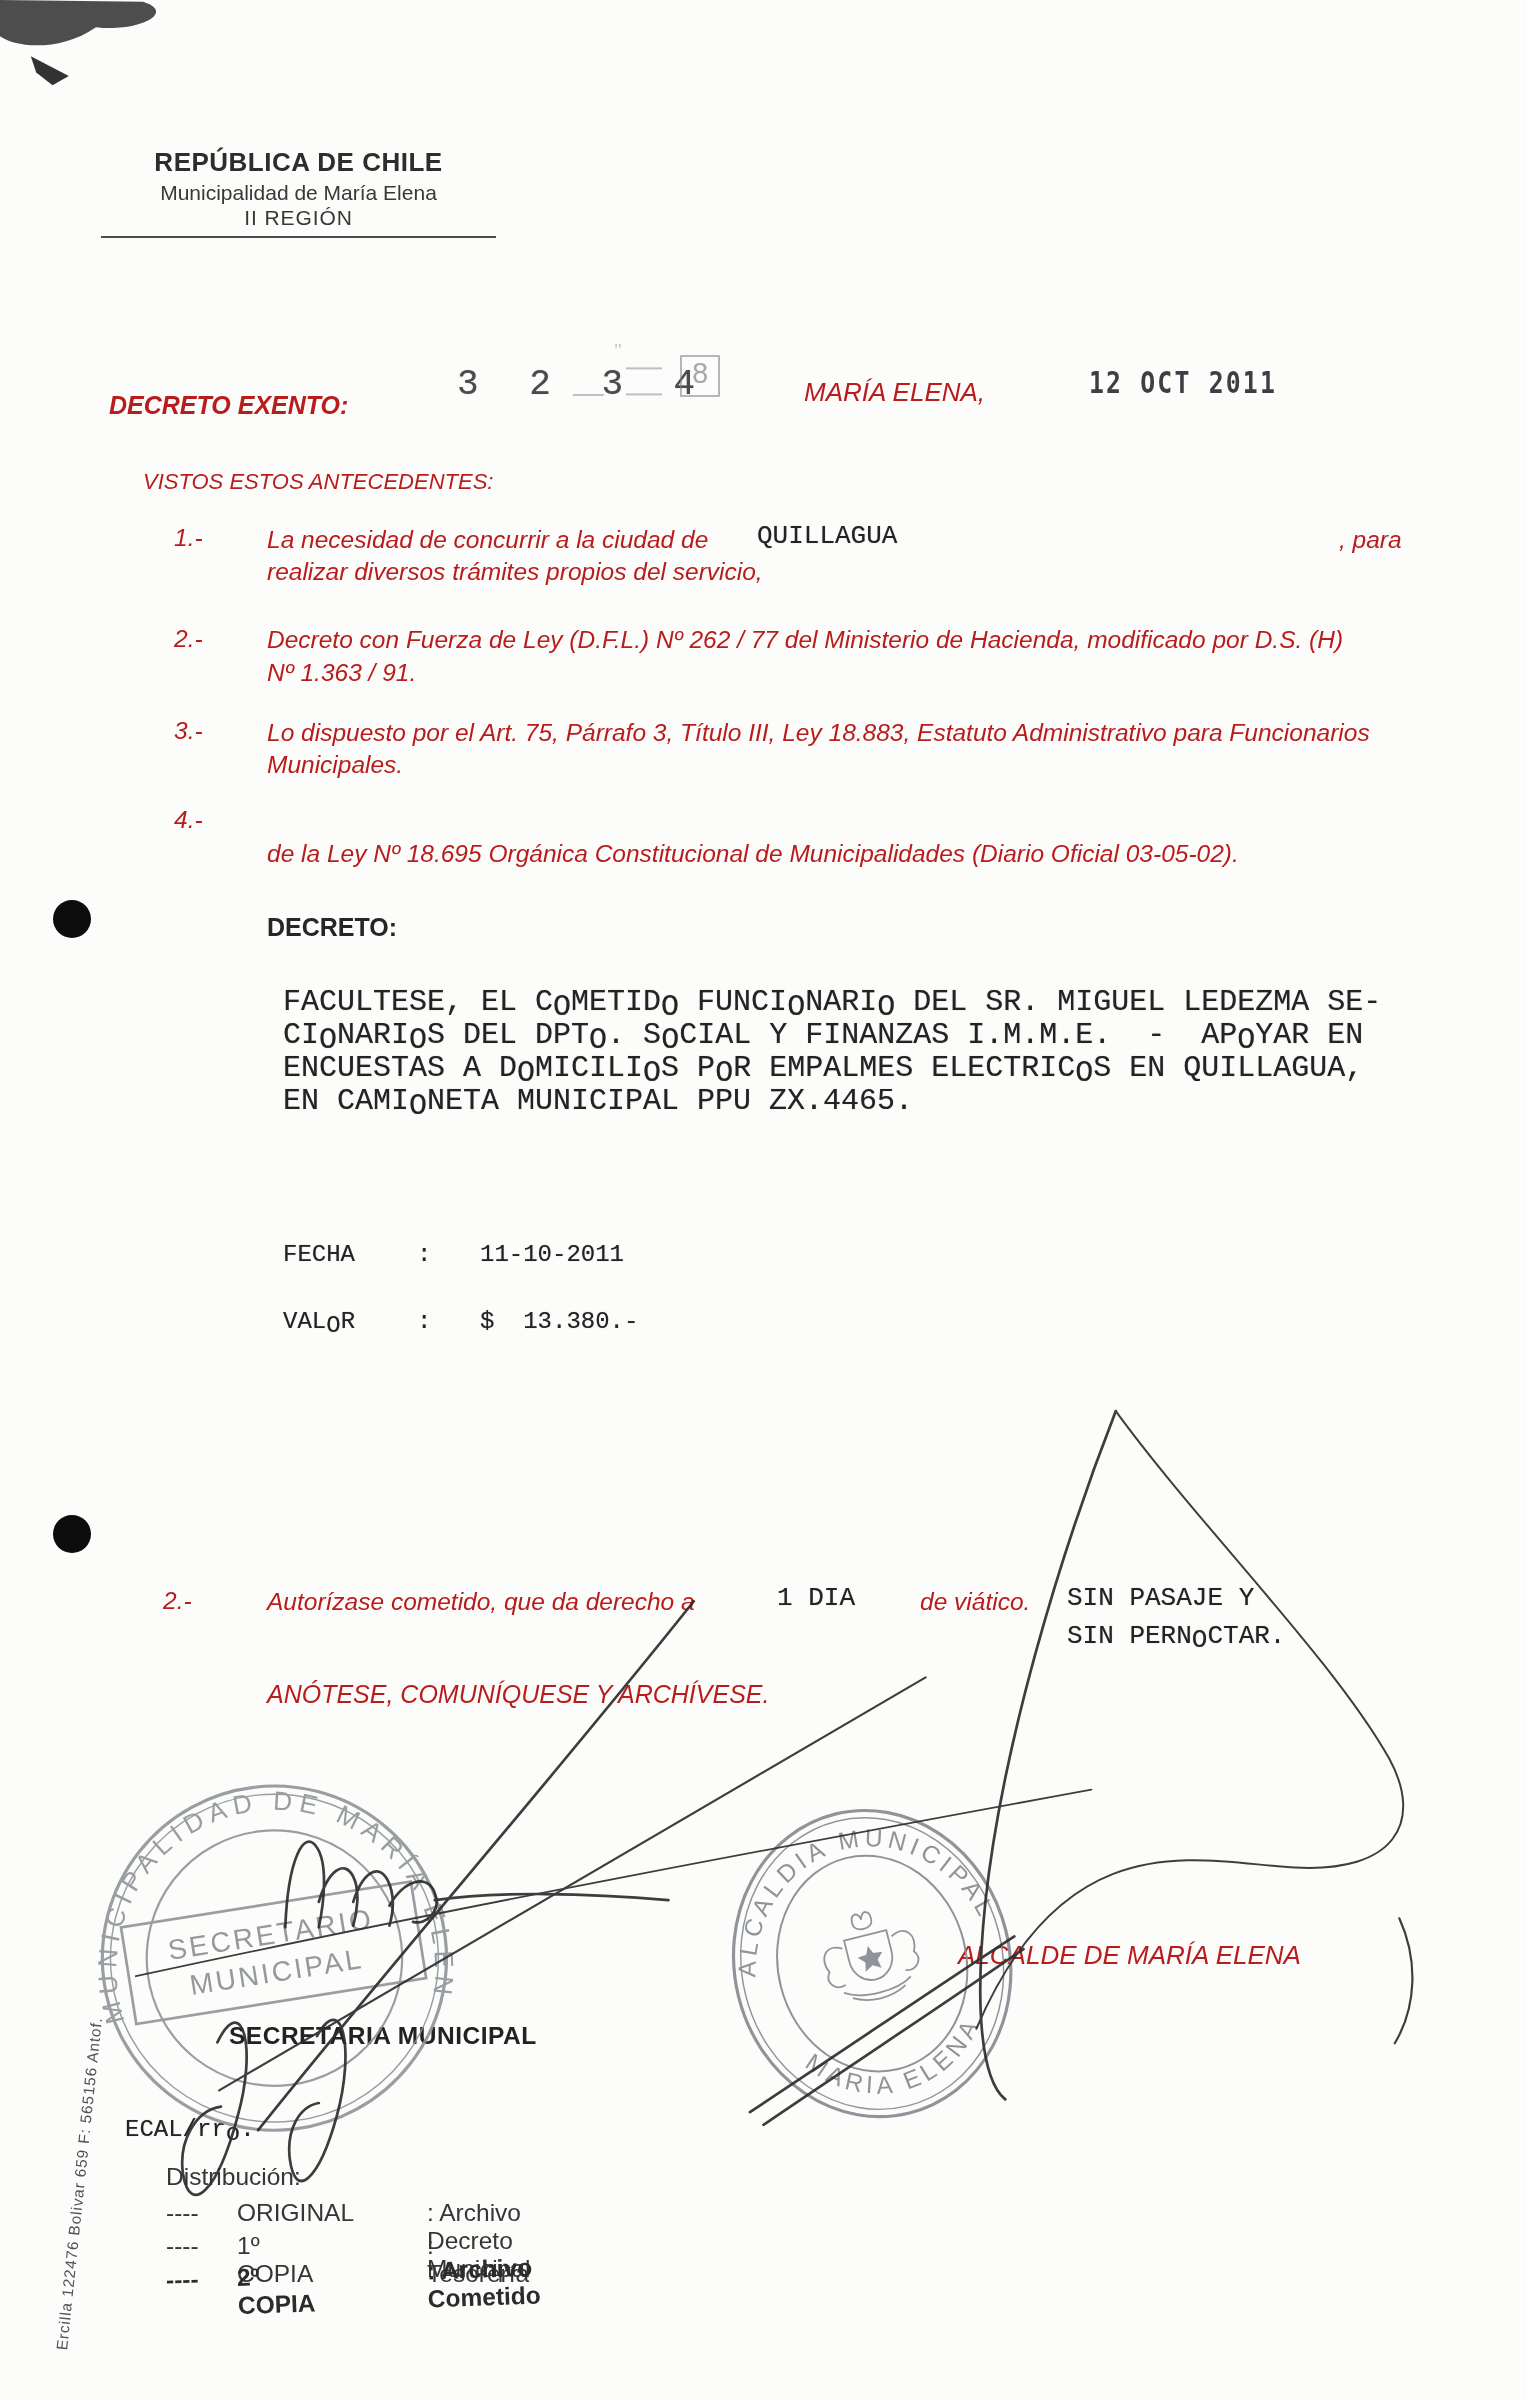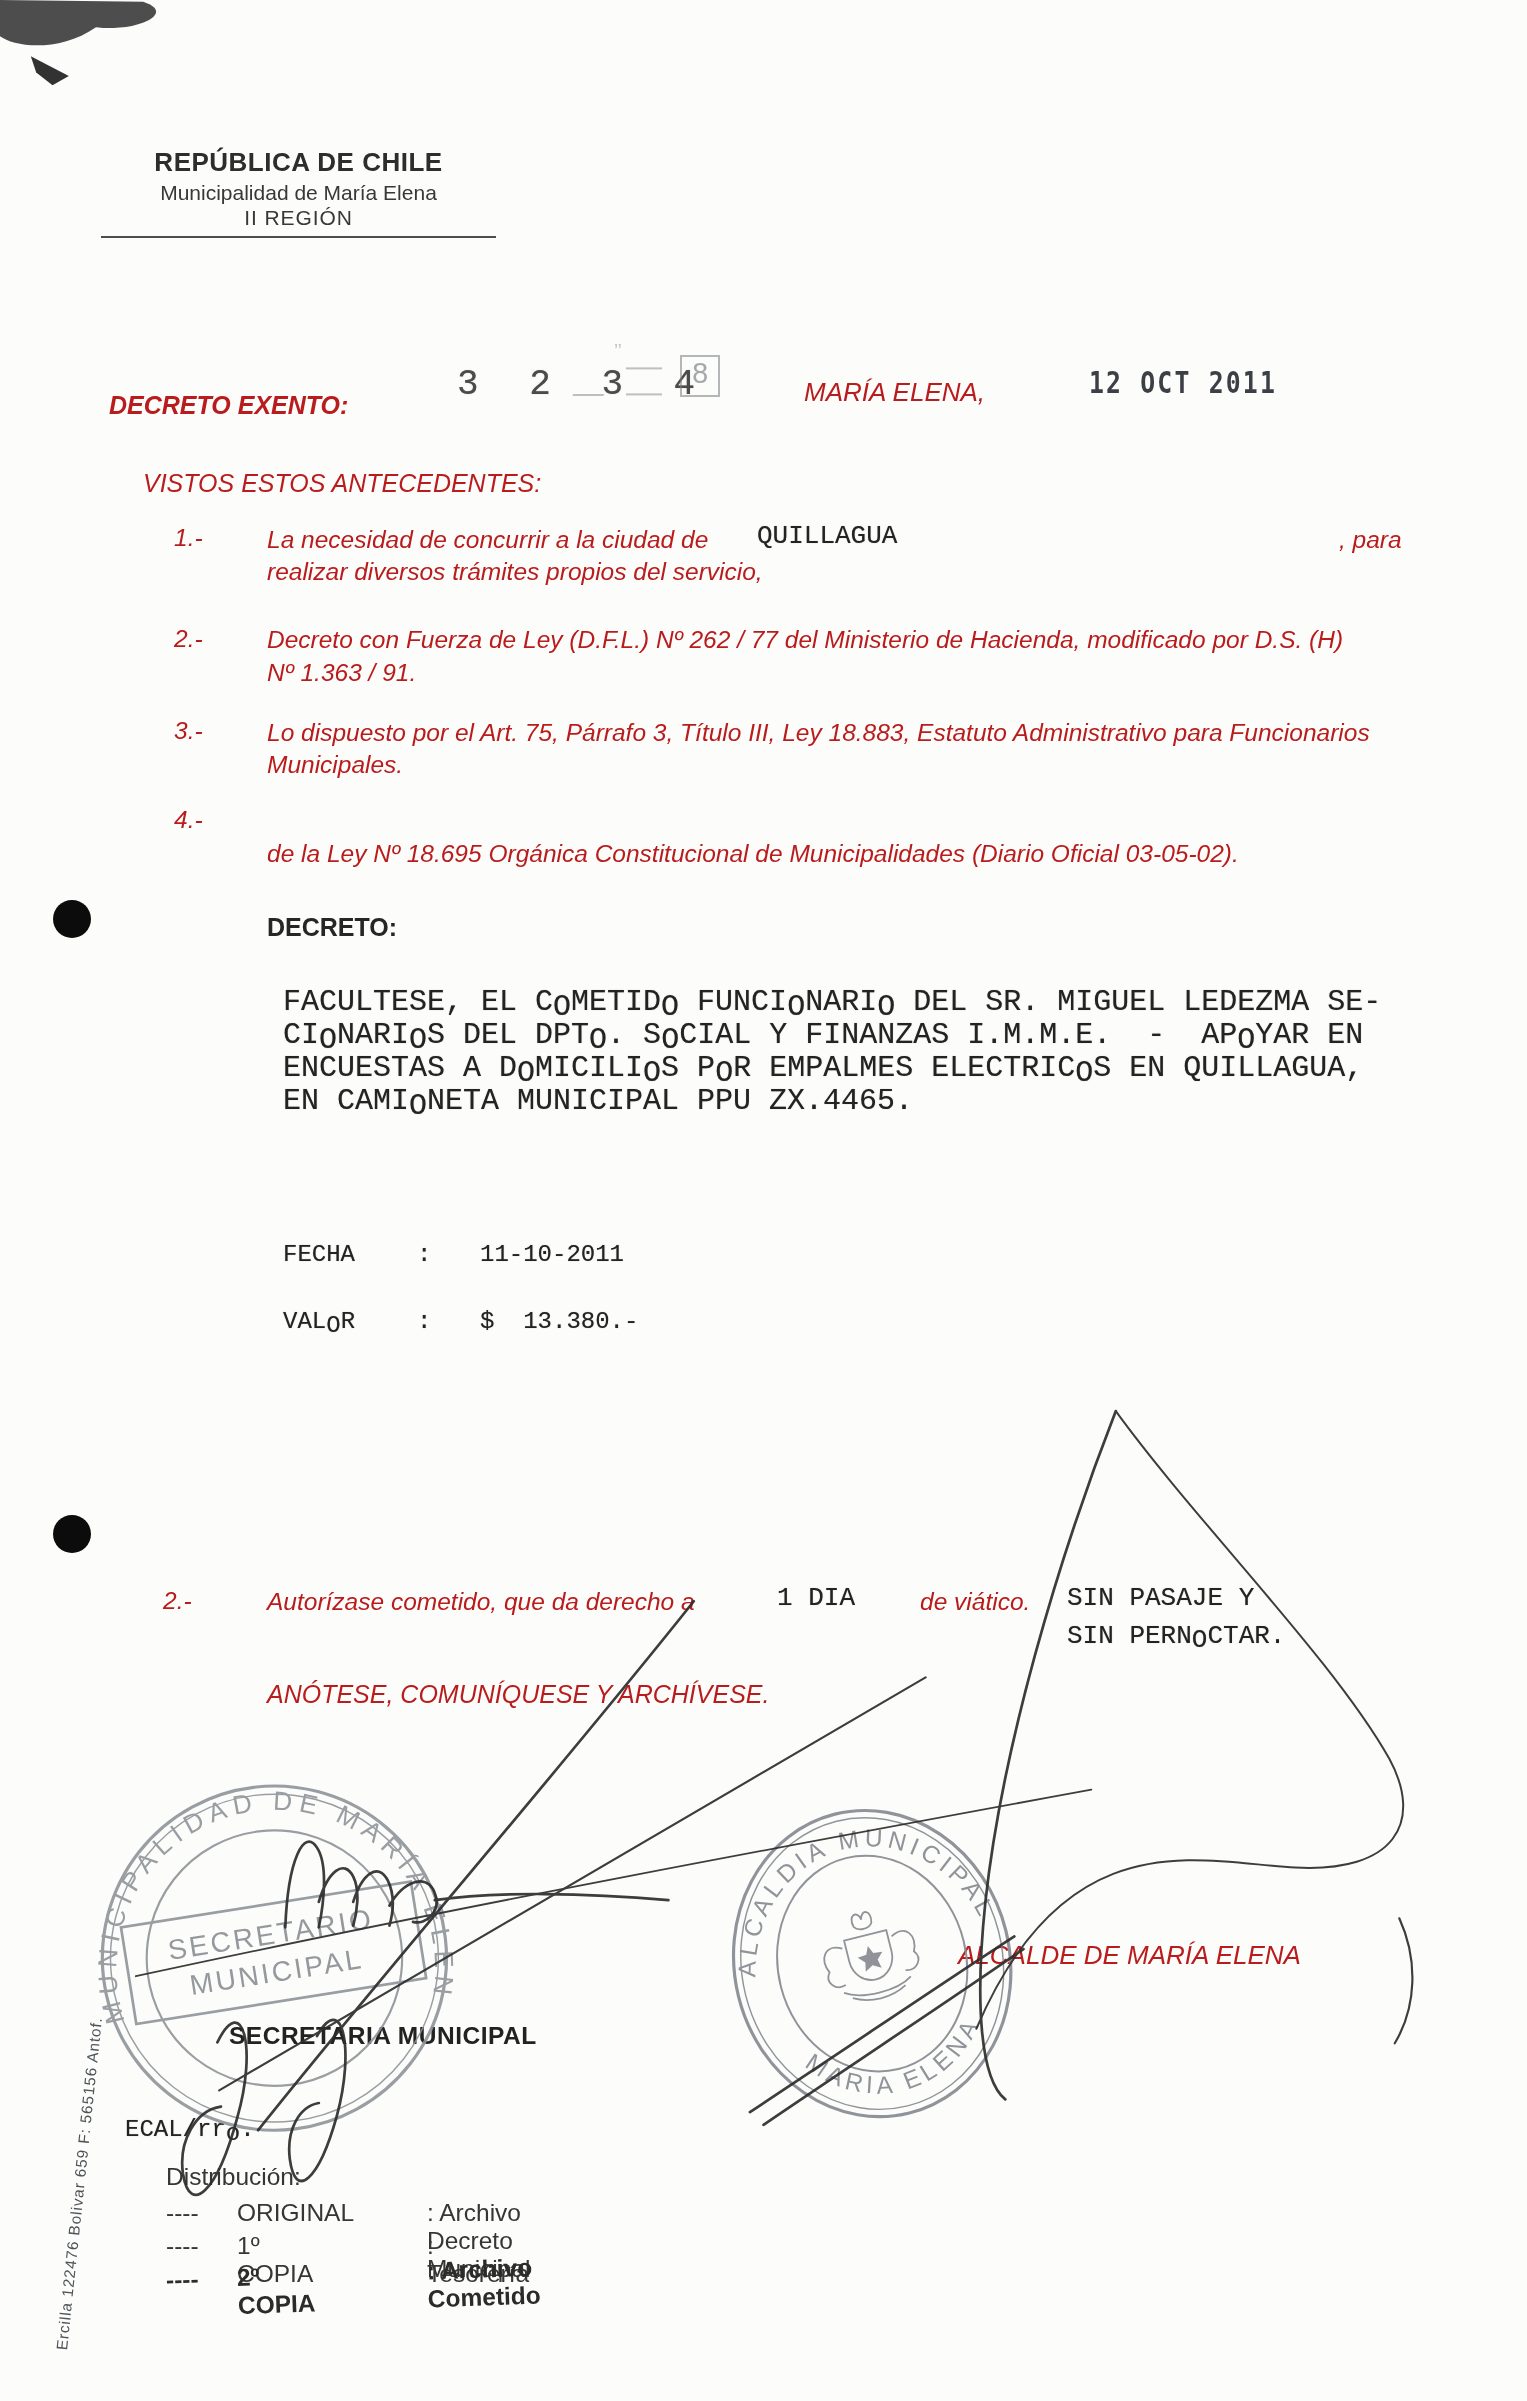--- a/index.html
+++ b/index.html
@@ -74,21 +74,21 @@
   <div class="abs faint-stamp" style="left:578px;top:355px;width:172px;height:63px;">
     <span style="position:absolute;left:36px;top:-14.5px;font-size:18px;color:#8a8f95;">’’</span>
     <span class="faint-tick" style="margin-top:20px;"></span>
     <span class="faint-seven" style="border-bottom:2.7px solid #8a8f95;"></span>
     <span class="faint-box">8</span>
   </div>
 
   <div class="abs it" style="left:804px;top:377px;font-size:26px;">MARÍA ELENA,</div>
   <div class="abs date-stamp" style="left:1089px;top:364px;">12 OCT 2011</div>
 
-  <div class="abs it" style="left:143px;top:469px;font-size:25px;">VISTOS ESTOS ANTECEDENTES:</div>
+  <div class="abs it" style="left:143px;top:469px;font-size:22px;">VISTOS ESTOS ANTECEDENTES:</div>
 
   <div class="abs it num" style="left:174px;top:524px;">1.-</div>
   <div class="abs it body-it" style="left:267px;top:523px;">La necesidad de concurrir a la ciudad de</div>
   <div class="abs tw tw-28" style="left:757px;top:521px;">QUILLAGUA</div>
   <div class="abs it body-it" style="left:1339px;top:523px;">, para</div>
   <div class="abs it body-it" style="left:267px;top:555px;">realizar diversos trámites propios del servicio,</div>
 
   <div class="abs it num" style="left:174px;top:625px;">2.-</div>
   <div class="abs it body-it" style="left:267px;top:623px;">Decreto con Fuerza de Ley (D.F.L.) Nº 262 / 77 del Ministerio de Hacienda, modificado por D.S. (H)</div>
   <div class="abs it body-it" style="left:267px;top:656px;">Nº 1.363 / 91.</div>

